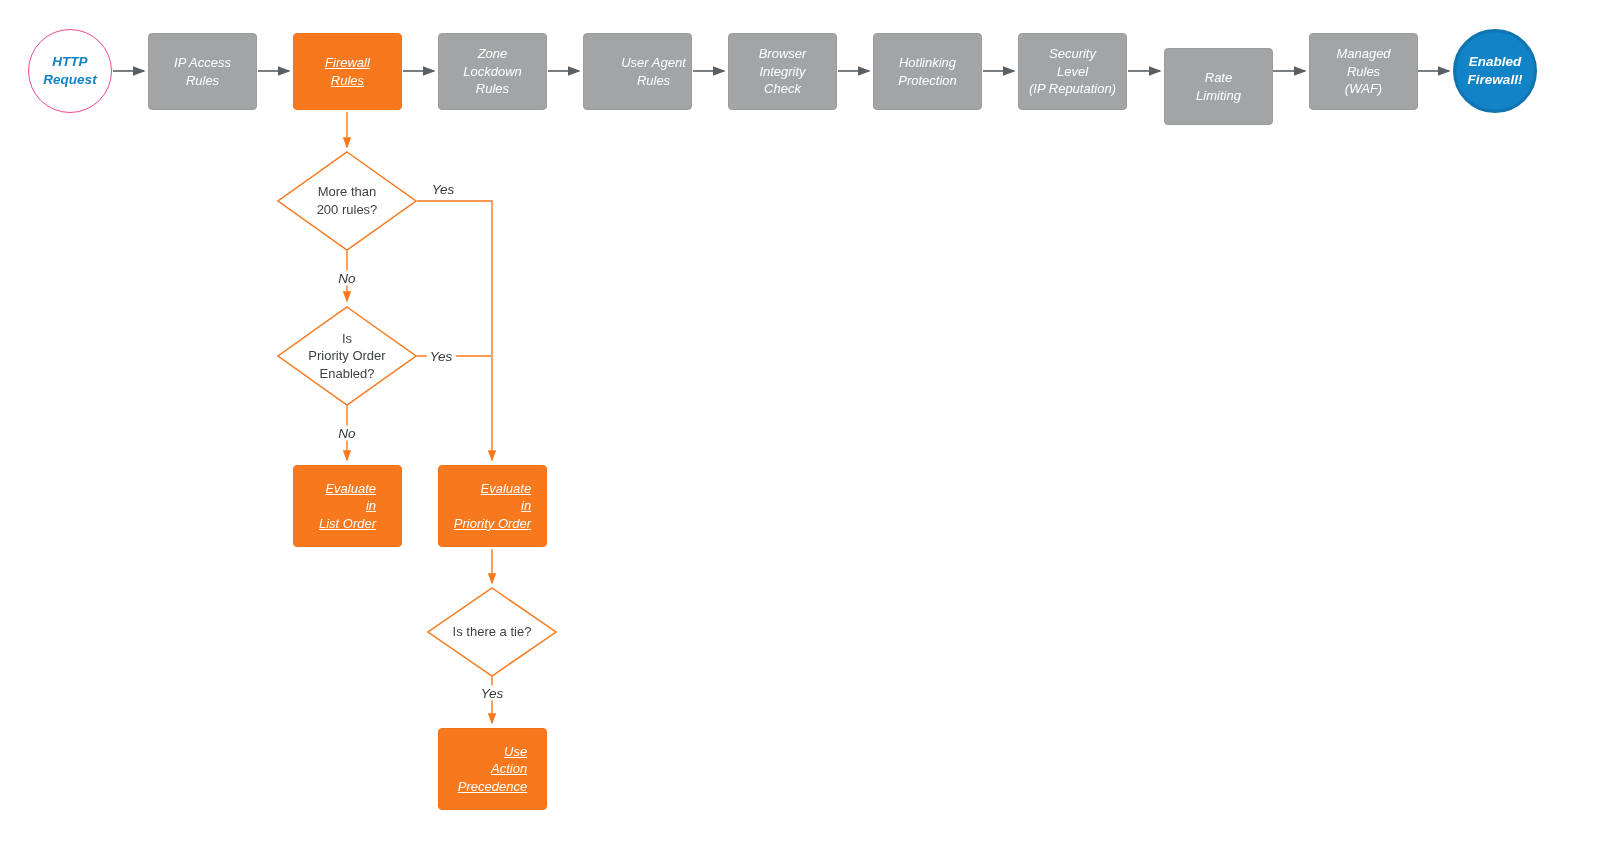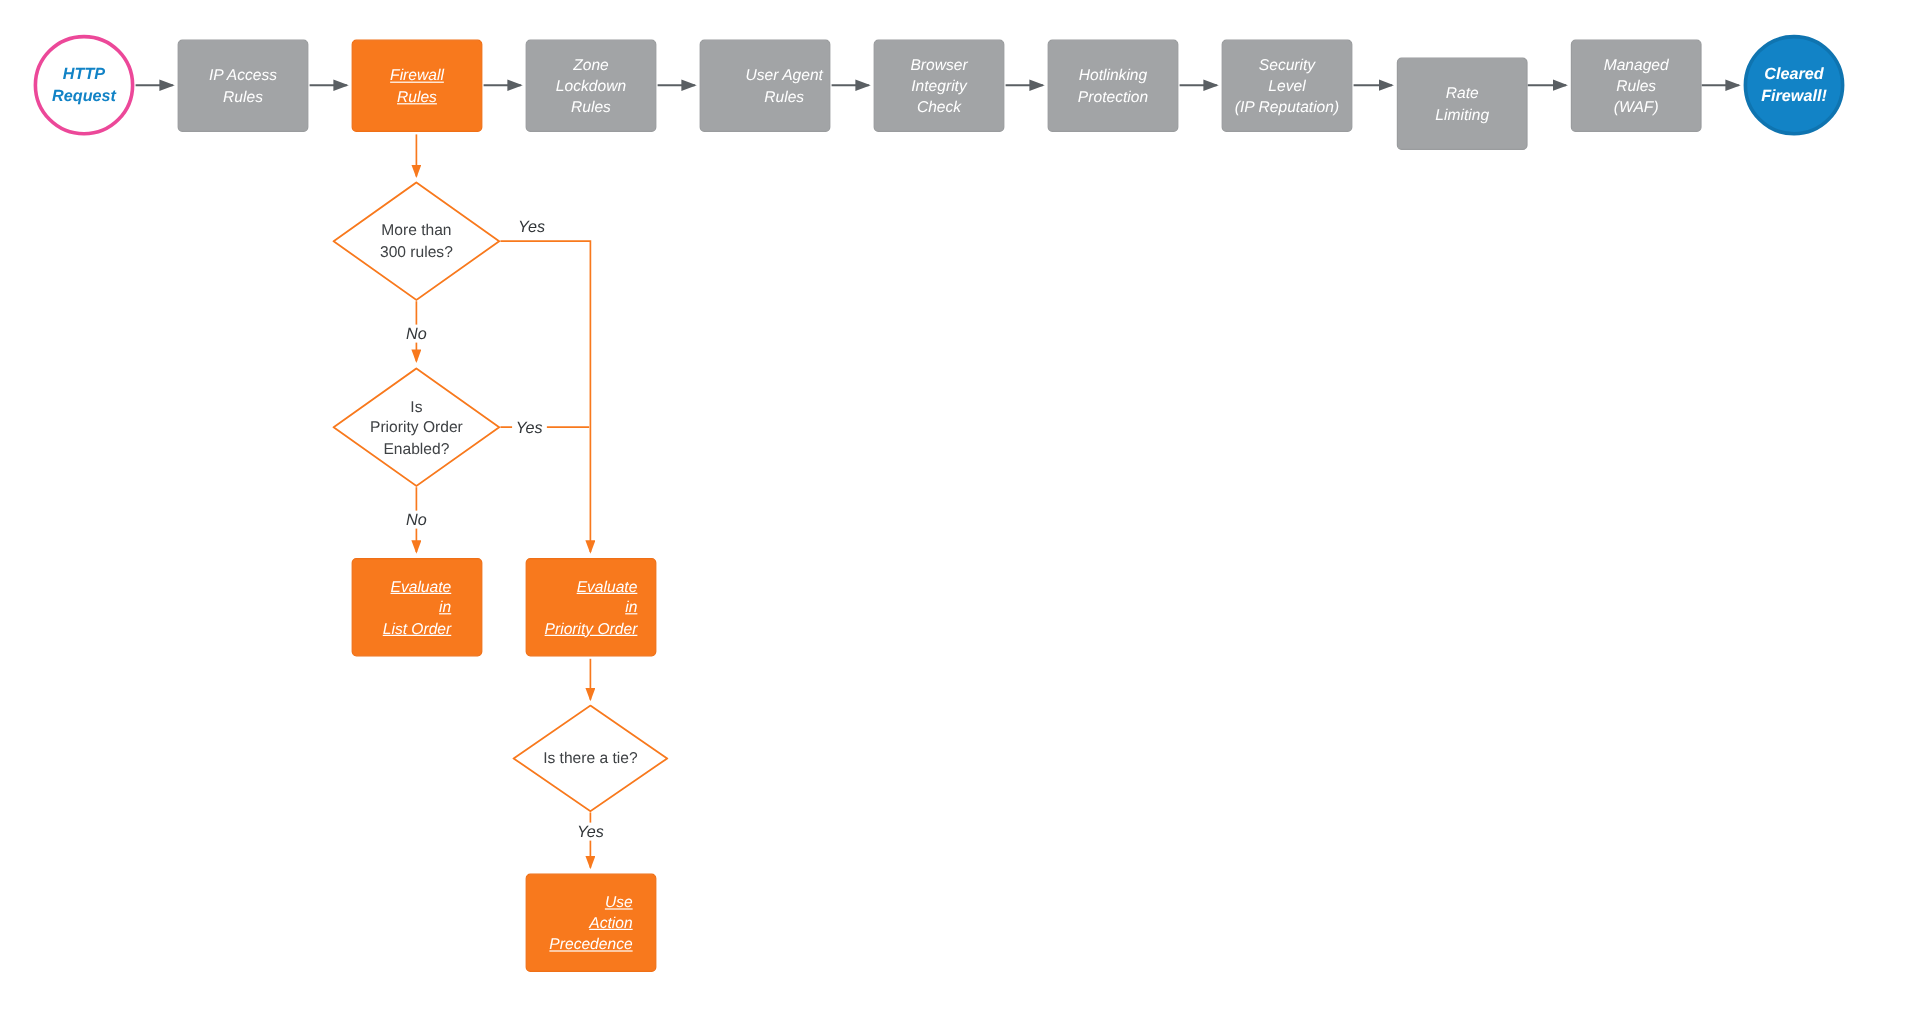--- a/index.html
+++ b/index.html
@@ -53,21 +53,21 @@
     align-items: center;
     justify-content: center;
     text-align: center;
     font-weight: bold;
     font-style: italic;
     font-size: 13.5px;
     line-height: 1.3;
     white-space: pre-line;
     box-sizing: border-box;
   }
-  .circle.start { background: #ffffff; border: 3px solid #ec4899; color: #1283c6; }
+  .circle.start { background: #ffffff; border: 1px solid #ec4899; color: #1283c6; }
   .circle.end   { background: #1283c6; border: 3px solid #0f74b0; color: #ffffff; }
   .diamond { position: absolute; }
   .diamond svg { position: absolute; left: 0; top: 0; width: 100%; height: 100%; }
   .diamond .dlabel {
     position: absolute;
     left: 0; top: 0; right: 0; bottom: 0;
     display: flex;
     align-items: center;
     justify-content: center;
     text-align: center;
@@ -121,21 +121,21 @@
       <path d="M417,201 L492,201 L492,460" marker-end="url(#mo)"></path>
       <path d="M417,356 L491,356"></path>
       <path d="M492,549 L492,583" marker-end="url(#mo)"></path>
       <path d="M492,677 L492,723" marker-end="url(#mo)"></path>
     </g>
   </svg>
 
   <div class="circle start" style="left:28px; top:29px;">HTTP
 Request</div>
 
-  <div class="circle end" style="left:1453px; top:29px;">Cleared
+  <div class="circle end" style="left:1453px; top:29px;">Enabled
 Firewall!</div>
 
   <div class="box gray" style="left:148px; top:33px;">IP Access
 Rules</div>
 
   <div class="box orange" style="left:293px; top:33px;">Firewall
 Rules</div>
 
   <div class="box gray" style="left:438px; top:33px;">Zone
 Lockdown
@@ -160,21 +160,21 @@
 
   <div class="box gray" style="left:1309px; top:33px;">Managed
 Rules
 (WAF)</div>
 
   <div class="diamond" style="left:277px; top:151px; width:140px; height:100px;">
     <svg viewBox="0 0 140 100" xmlns="http://www.w3.org/2000/svg">
       <polygon points="70,1 139,50 70,99 1,50" fill="#ffffff" stroke="#f8791d" stroke-width="1.5"></polygon>
     </svg>
     <span class="dlabel">More than
-300 rules?</span>
+200 rules?</span>
   </div>
 
   <div class="diamond" style="left:277px; top:306px; width:140px; height:100px;">
     <svg viewBox="0 0 140 100" xmlns="http://www.w3.org/2000/svg">
       <polygon points="70,1 139,50 70,99 1,50" fill="#ffffff" stroke="#f8791d" stroke-width="1.5"></polygon>
     </svg>
     <span class="dlabel">Is
 Priority Order
 Enabled?</span>
   </div>

